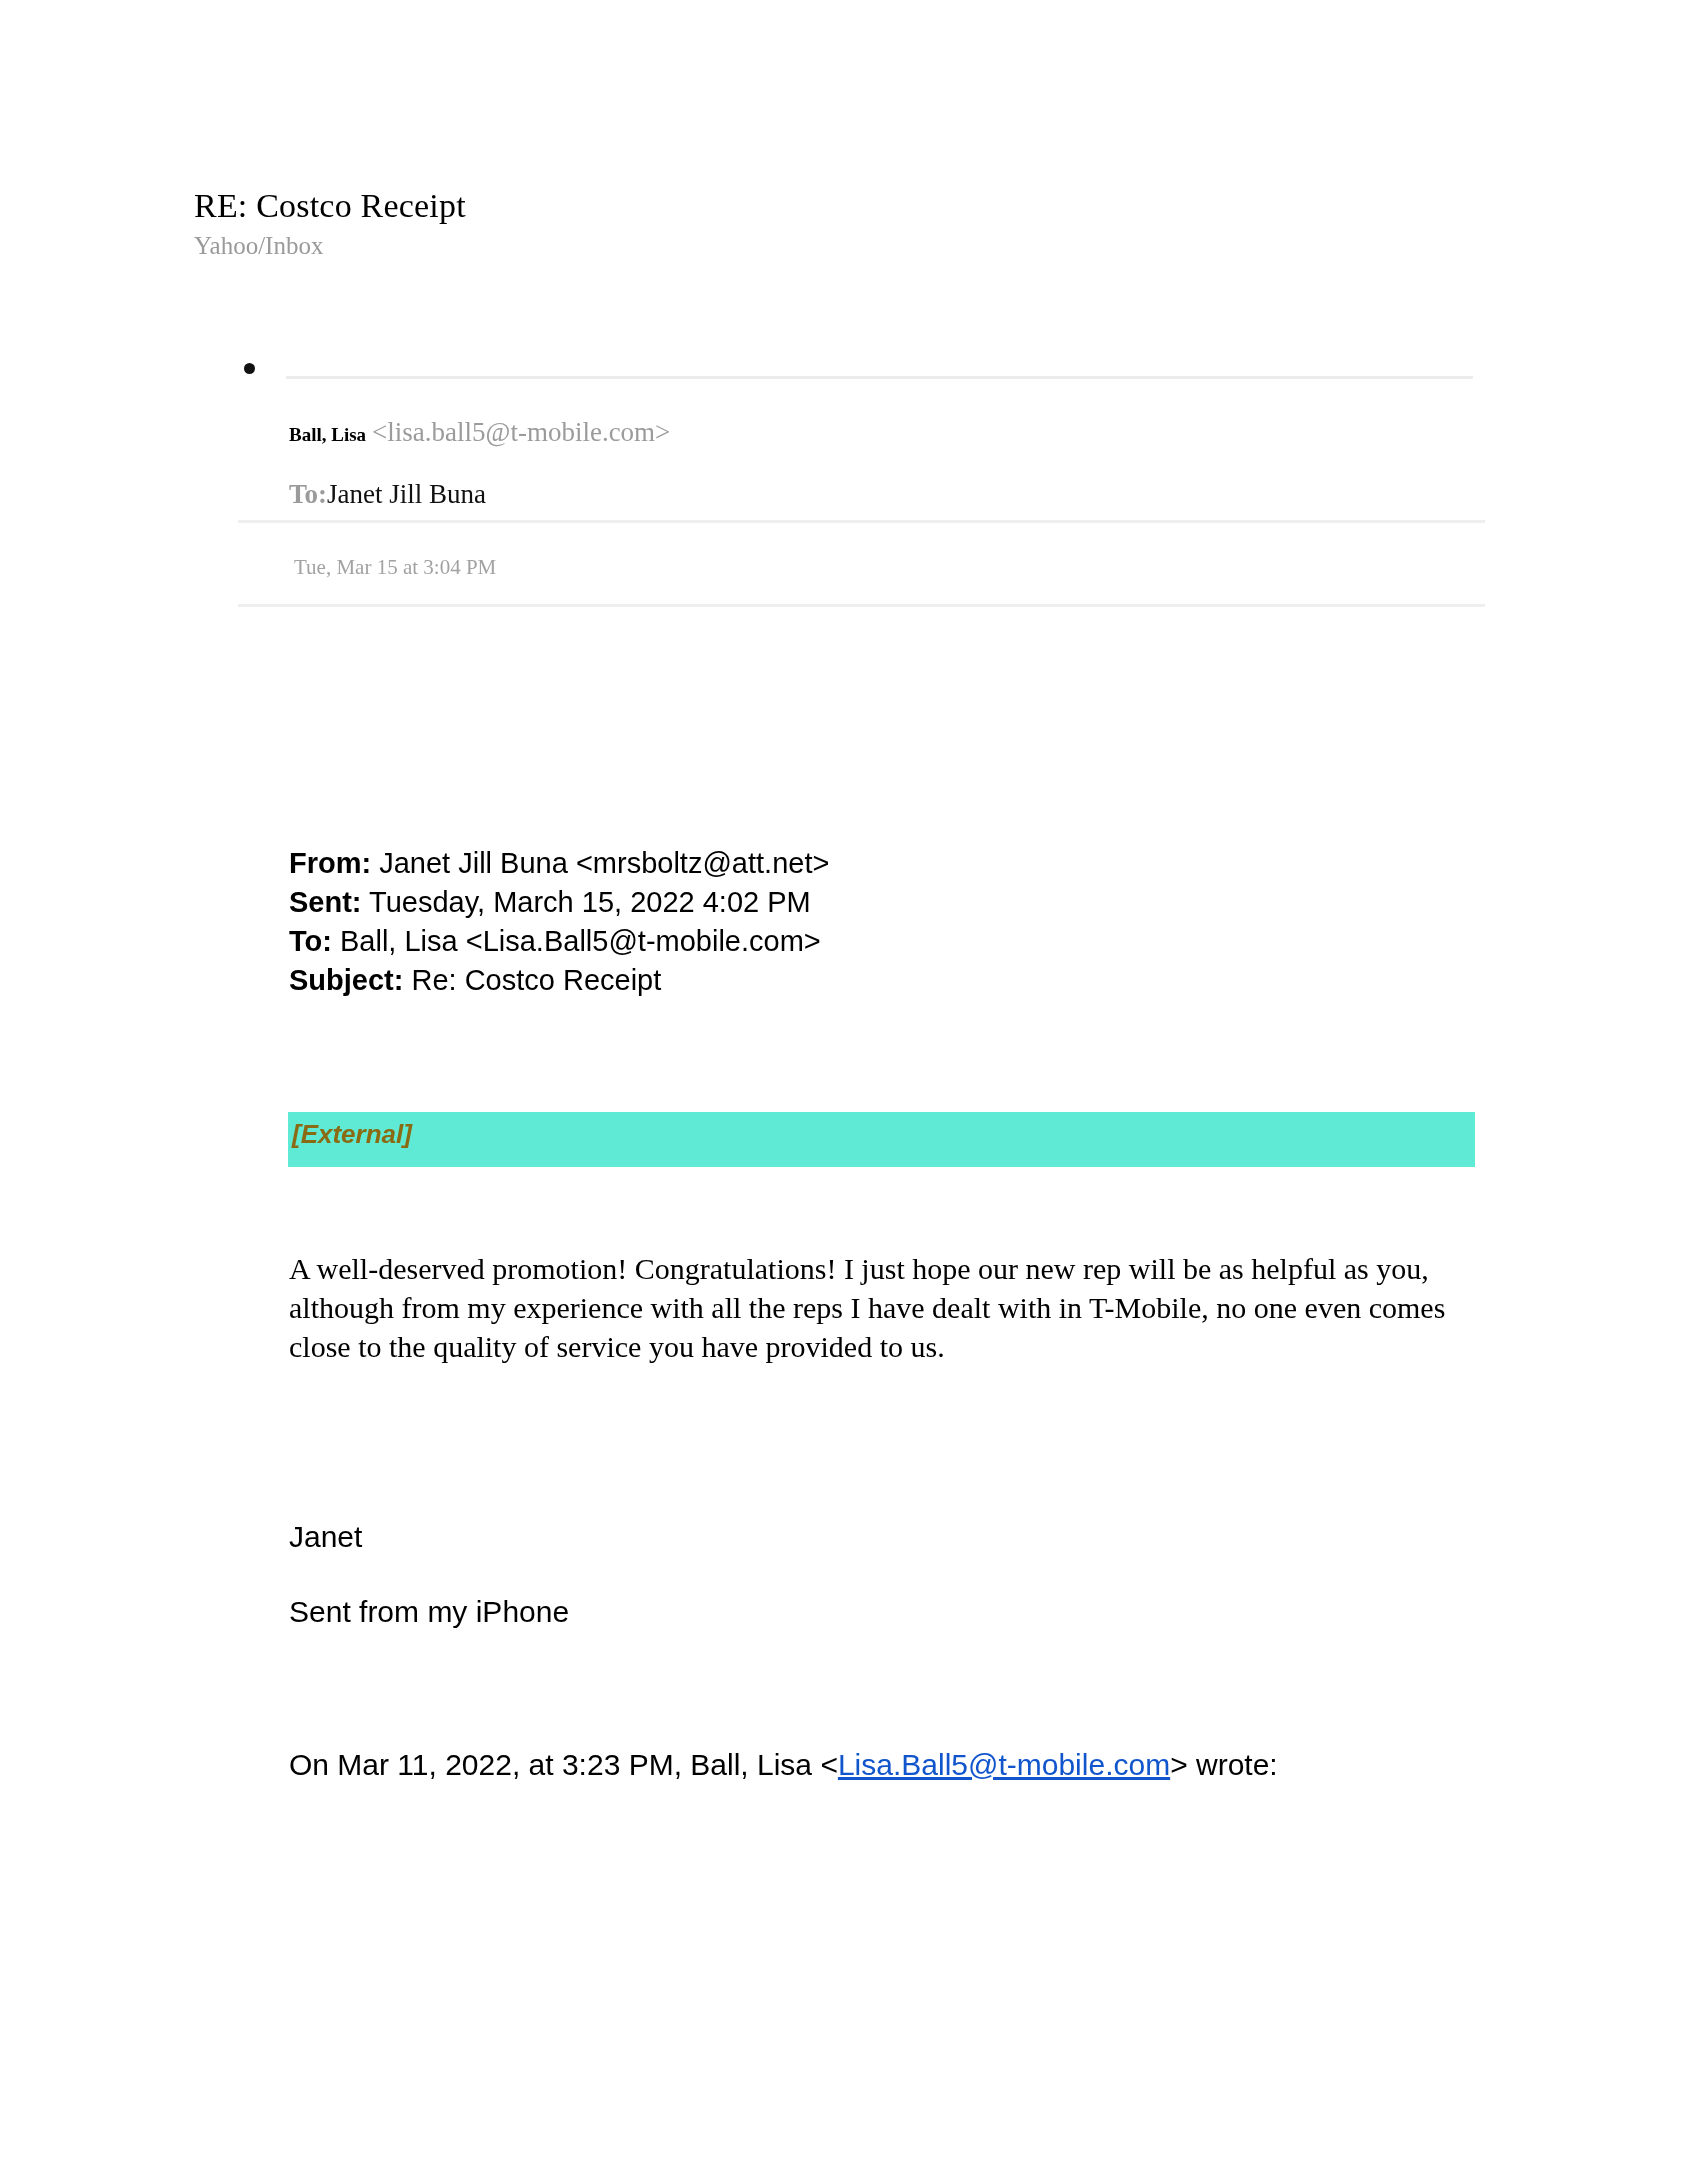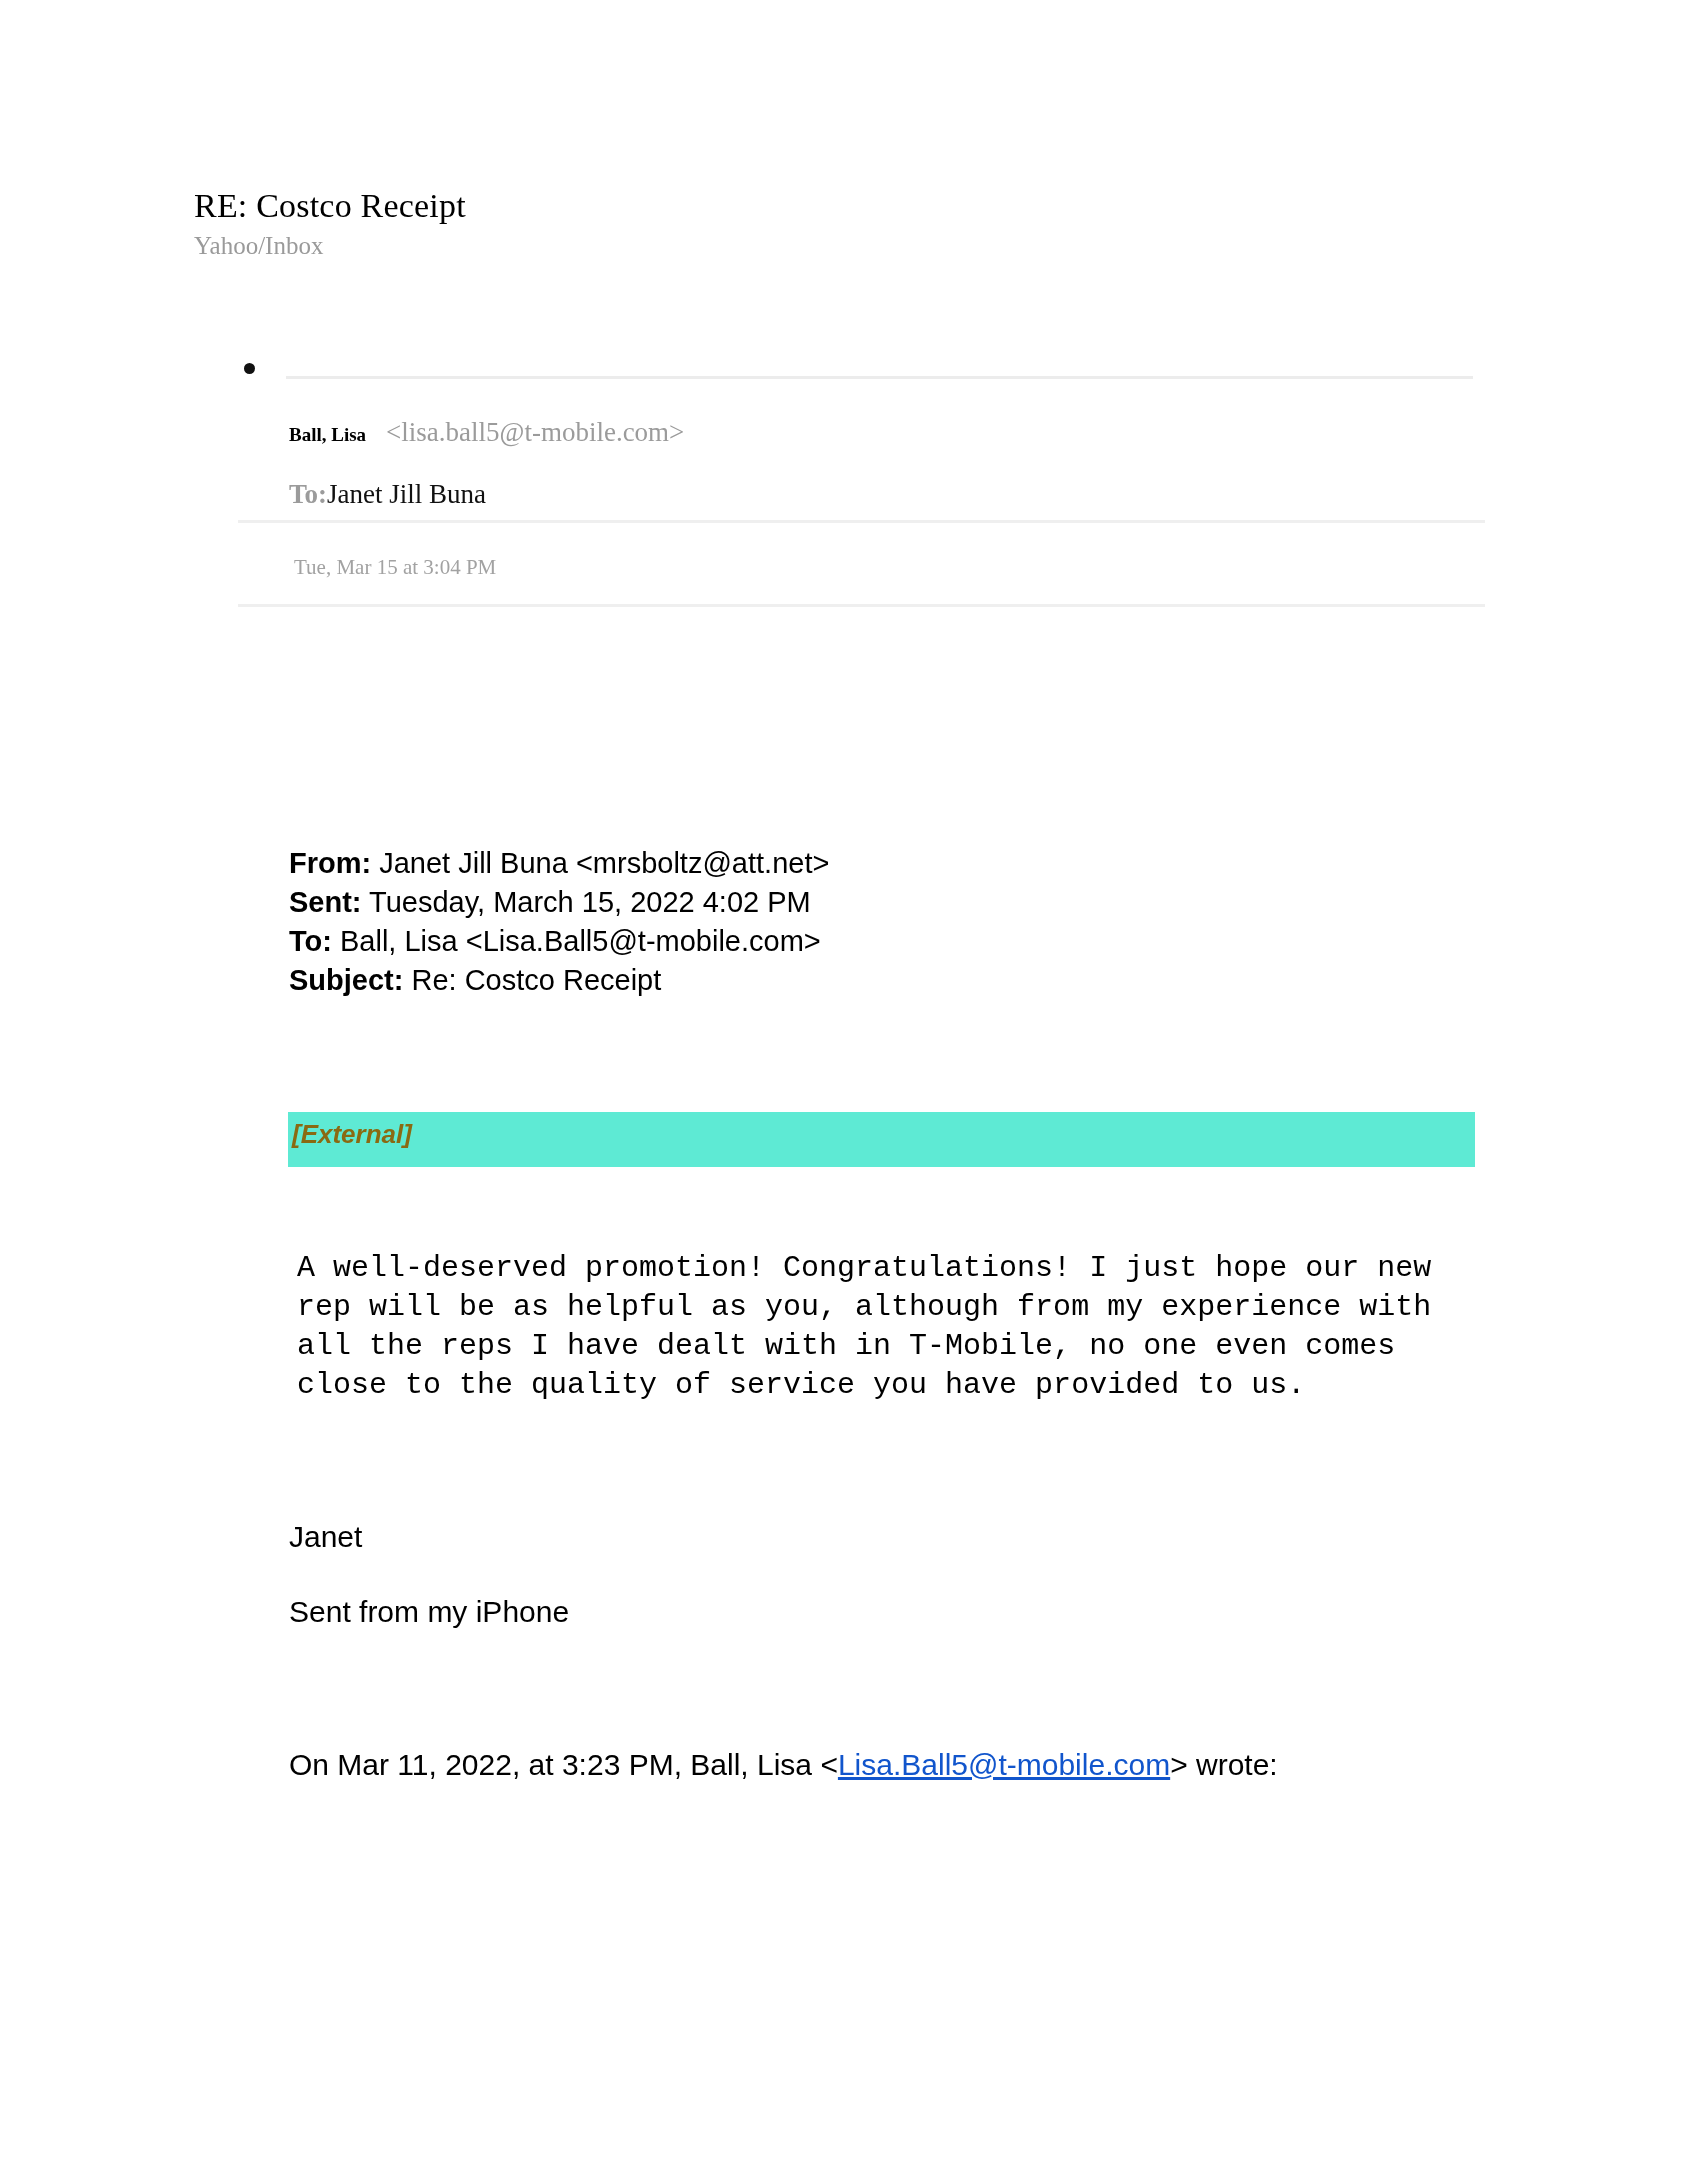--- a/index.html
+++ b/index.html
@@ -89,21 +89,21 @@
     font-family: "Liberation Serif", serif;
     font-size: 19px;
     font-weight: bold;
     color: #000000;
   }
   .sender-email {
     font-family: "Liberation Serif", serif;
     font-size: 27px;
     font-weight: 400;
     color: #9b9b9b;
-    margin-left: 20px;
+    margin-left: 6px;
   }
 
   .to-row {
     margin-top: 31px;
     padding-left: 51px;
     padding-bottom: 10px;
     border-bottom: 3px solid #efefef;
     white-space: nowrap;
   }
   .to-label {
@@ -220,25 +220,24 @@
   }
 
   
   .quoted-body {
     position: absolute;
     left: 289px;
     top: 1249px;
     width: 1193px;
   }
   .qpara {
-    font-family: Liberation Mono, monospace;
+    font-family: Liberation Serif, serif;
     font-size: 30px;
     line-height: 39px;
     color: #000000;
-    margin-left: 8px;
   }
 
   .sig-janet {
     position: absolute;
     left: 289px;
     top: 1517px;
     font-family: "Liberation Sans Narrow", "Liberation Sans", sans-serif;
     font-size: 30px;
     line-height: 39px;
     color: #000000;

